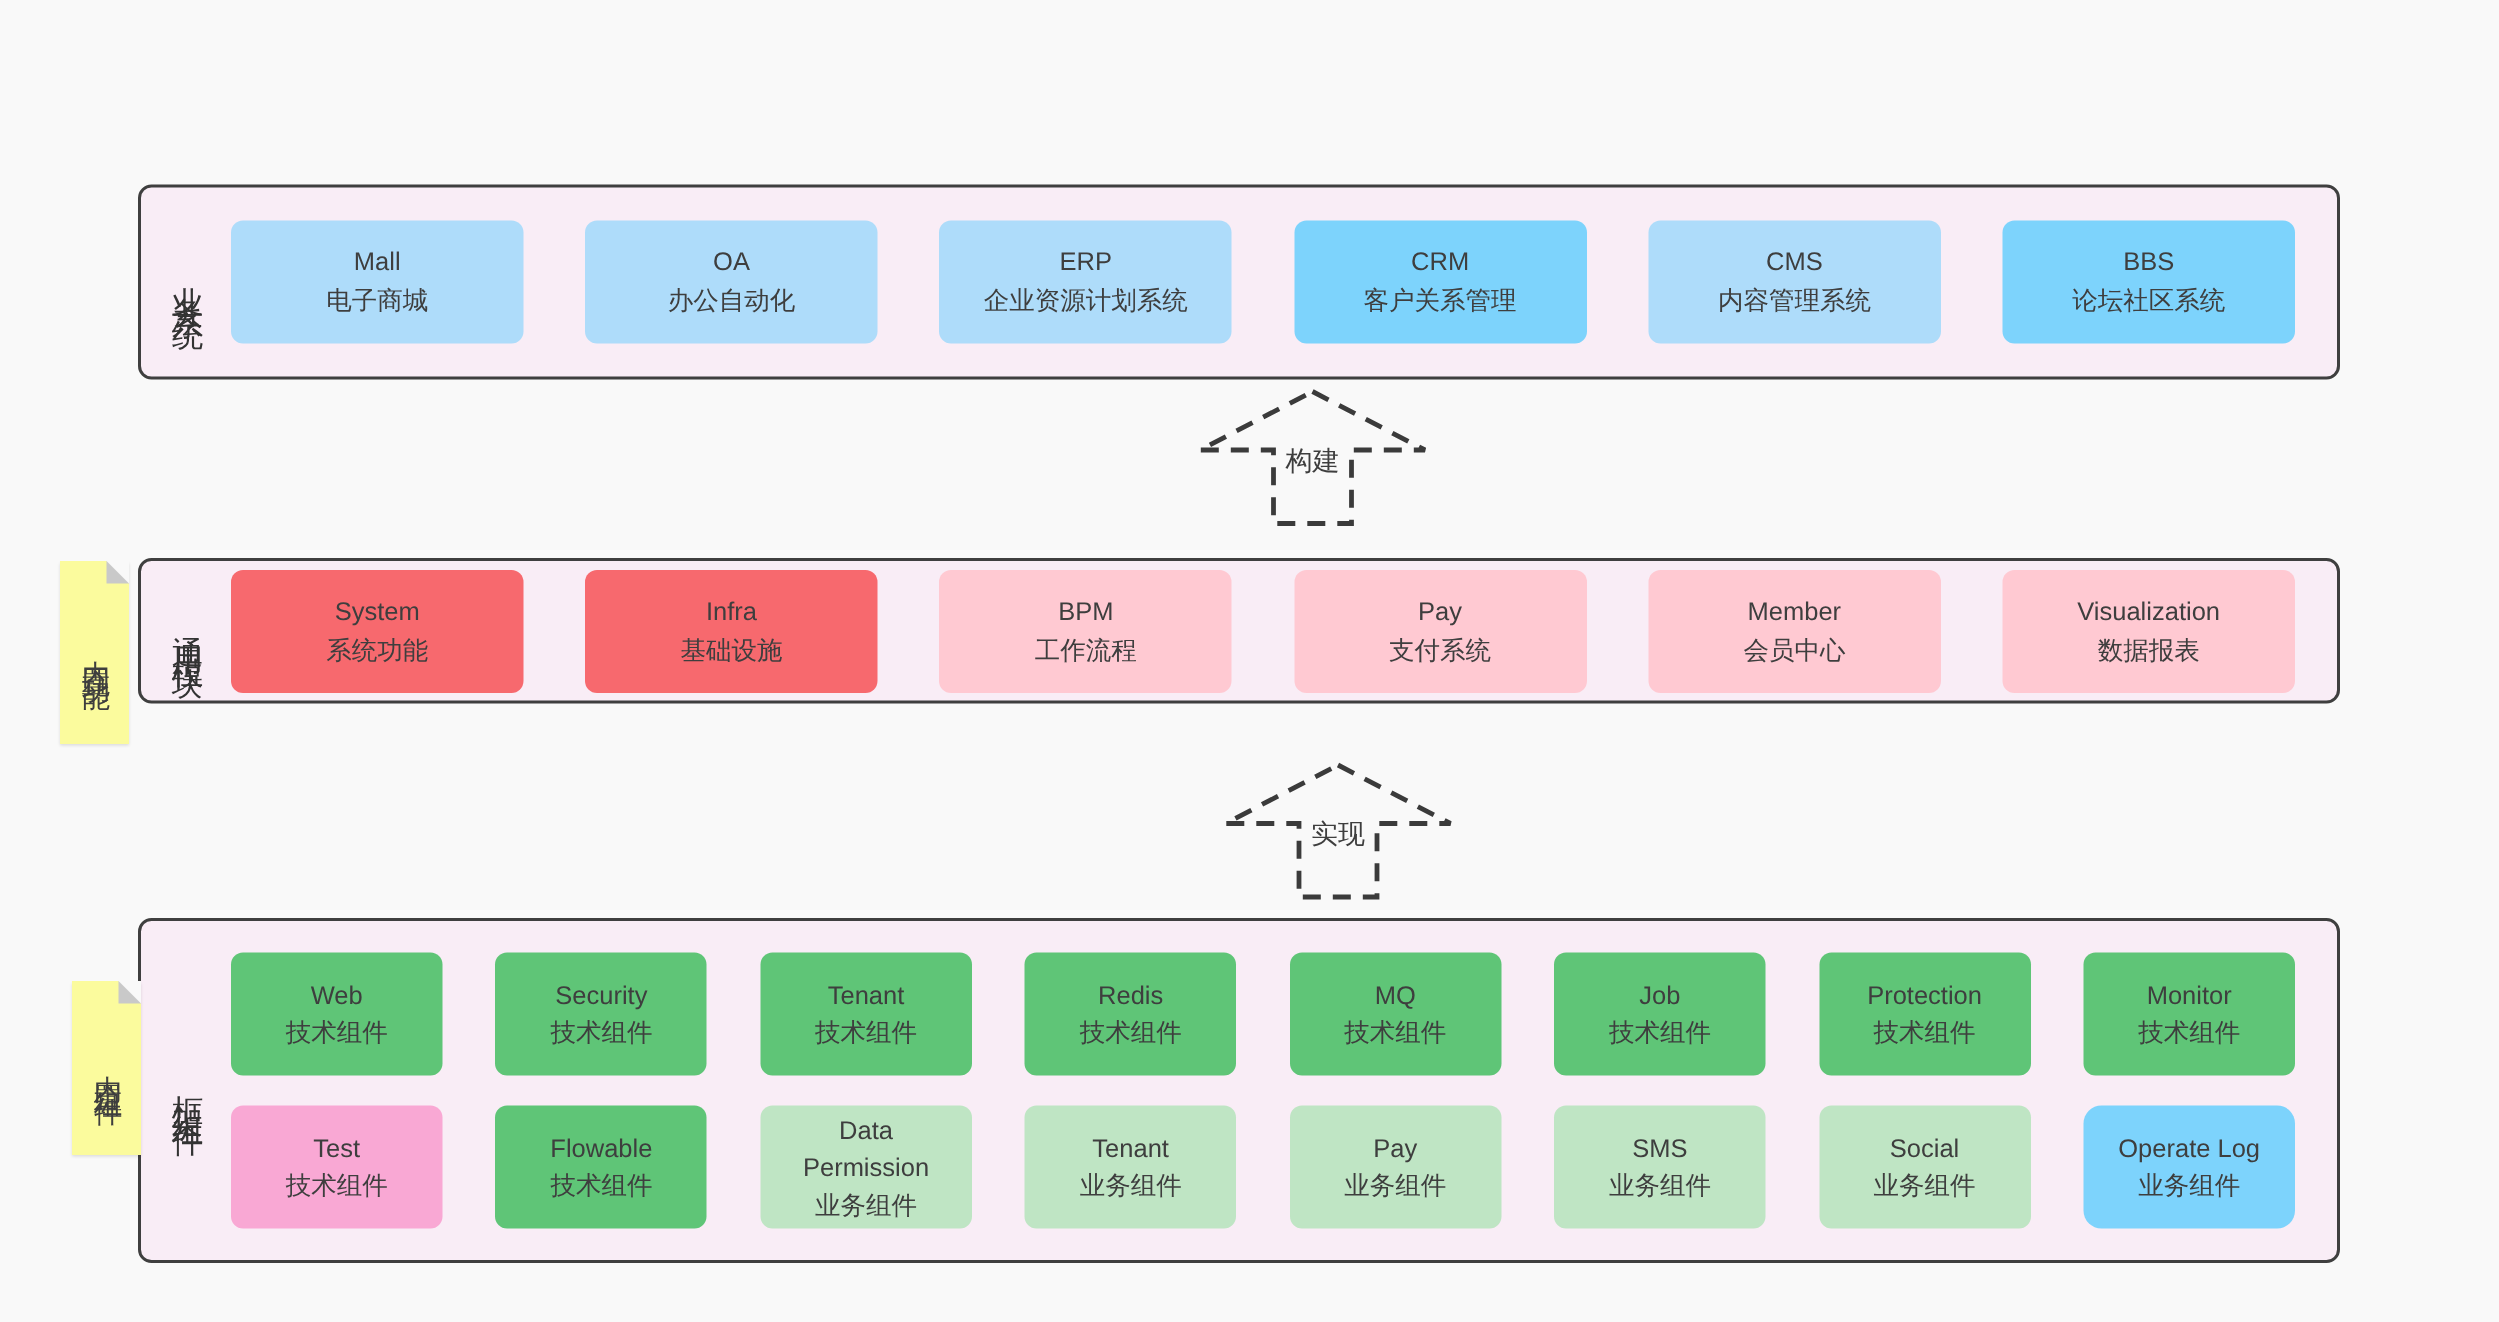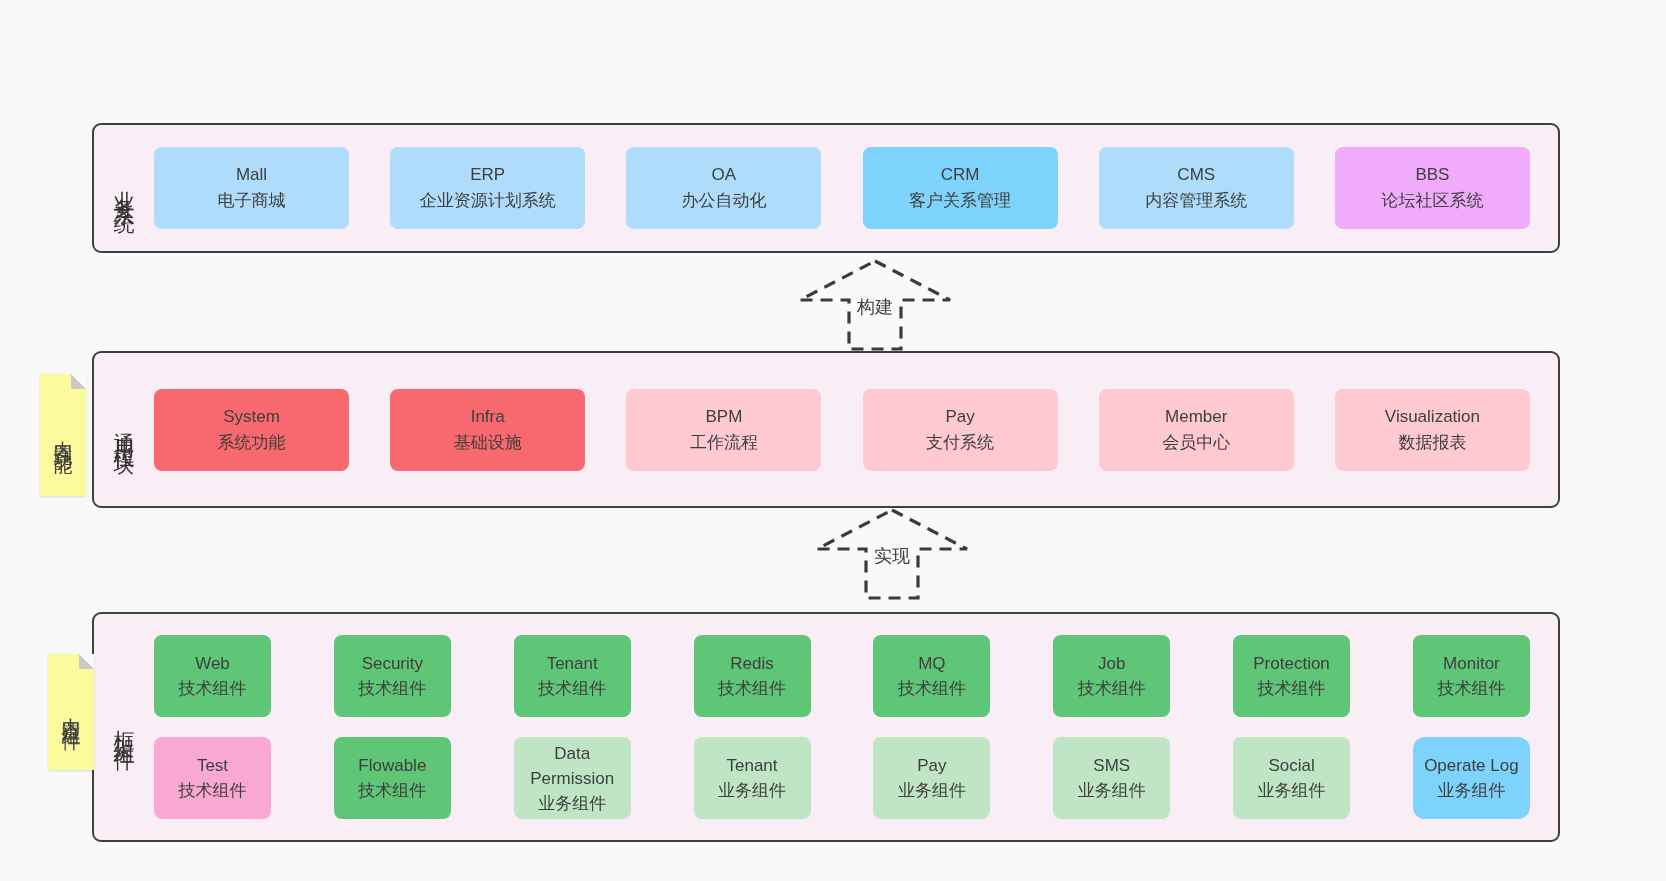--- a/index.html
+++ b/index.html
@@ -17,21 +17,21 @@
 
   
   .band{
     position:absolute;left:92px;width:1468px;
     background:var(--band-bg);
     border:2px solid var(--band-border);
     border-radius:9px;
     display:flex;
   }
   .band-1{top:123px;height:130px;}
-  .band-2{top:351px;height:157px;}
+  .band-2{top:372px;height:97px;}
   .band-3{top:612px;height:230px;}
 
   .band-label{
     width:60px;flex:0 0 60px;
     display:flex;align-items:center;justify-content:center;
   }
   .band-label span{
     writing-mode:vertical-rl;text-orientation:upright;
     font-size:21px;letter-spacing:7px;color:#333;
   }
@@ -41,21 +41,21 @@
     gap:20px;padding:0 28px 0 0;
   }
   .band-row{display:flex;justify-content:space-between;}
 
   .box{
     width:195px;height:82px;border-radius:8px;
     display:flex;flex-direction:column;align-items:center;justify-content:center;
     text-align:center;font-size:17px;line-height:26px;color:var(--text);
     padding:0 6px;
   }
-  .band-3 .box{width:117px;line-height:25px;padding:0 9px;}
+  .band-3 .box{width:141px;line-height:25px;padding:0 9px;}
 
   
   .sticky{
     position:absolute;width:46px;z-index:3;
     background:var(--sticky-bg);
     display:flex;align-items:center;justify-content:center;
     box-shadow:0 1px 2px rgba(0,0,0,0.12);
   }
   .sticky::after{
     content:"";position:absolute;top:0;right:0;width:0;height:0;
@@ -89,36 +89,36 @@
     <div class="band-label">
       <span>业务系统</span>
     </div>
     <div class="band-rows">
         <div class="band-row">
           <div class="box" style="background: rgb(174, 220, 250);">
             <div>Mall</div>
             <div>电子商城</div>
           </div>
           <div class="box" style="background: rgb(174, 220, 250);">
+            <div>OA</div>
+            <div>办公自动化</div>
+          </div>
+          <div class="box" style="background: rgb(174, 220, 250);">
             <div>ERP</div>
             <div>企业资源计划系统</div>
-          </div>
-          <div class="box" style="background: rgb(174, 220, 250);">
-            <div>OA</div>
-            <div>办公自动化</div>
           </div>
           <div class="box" style="background: #7dd3fc;">
             <div>CRM</div>
             <div>客户关系管理</div>
           </div>
           <div class="box" style="background: rgb(174, 220, 250);">
             <div>CMS</div>
             <div>内容管理系统</div>
           </div>
-          <div class="box" style="background: #f0abfc;">
+          <div class="box" style="background: #7dd3fc;">
             <div>BBS</div>
             <div>论坛社区系统</div>
           </div>
         </div>
       </div>
   </section>
 
   <div class="arrow arrow-1">
     <svg viewBox="0 0 160 98">
       <polygon points="80,5 155,44 106,44 106,93 54,93 54,44 5,44" fill="none" stroke="#3b3b3b" stroke-width="3.2" stroke-dasharray="12 8"></polygon>

